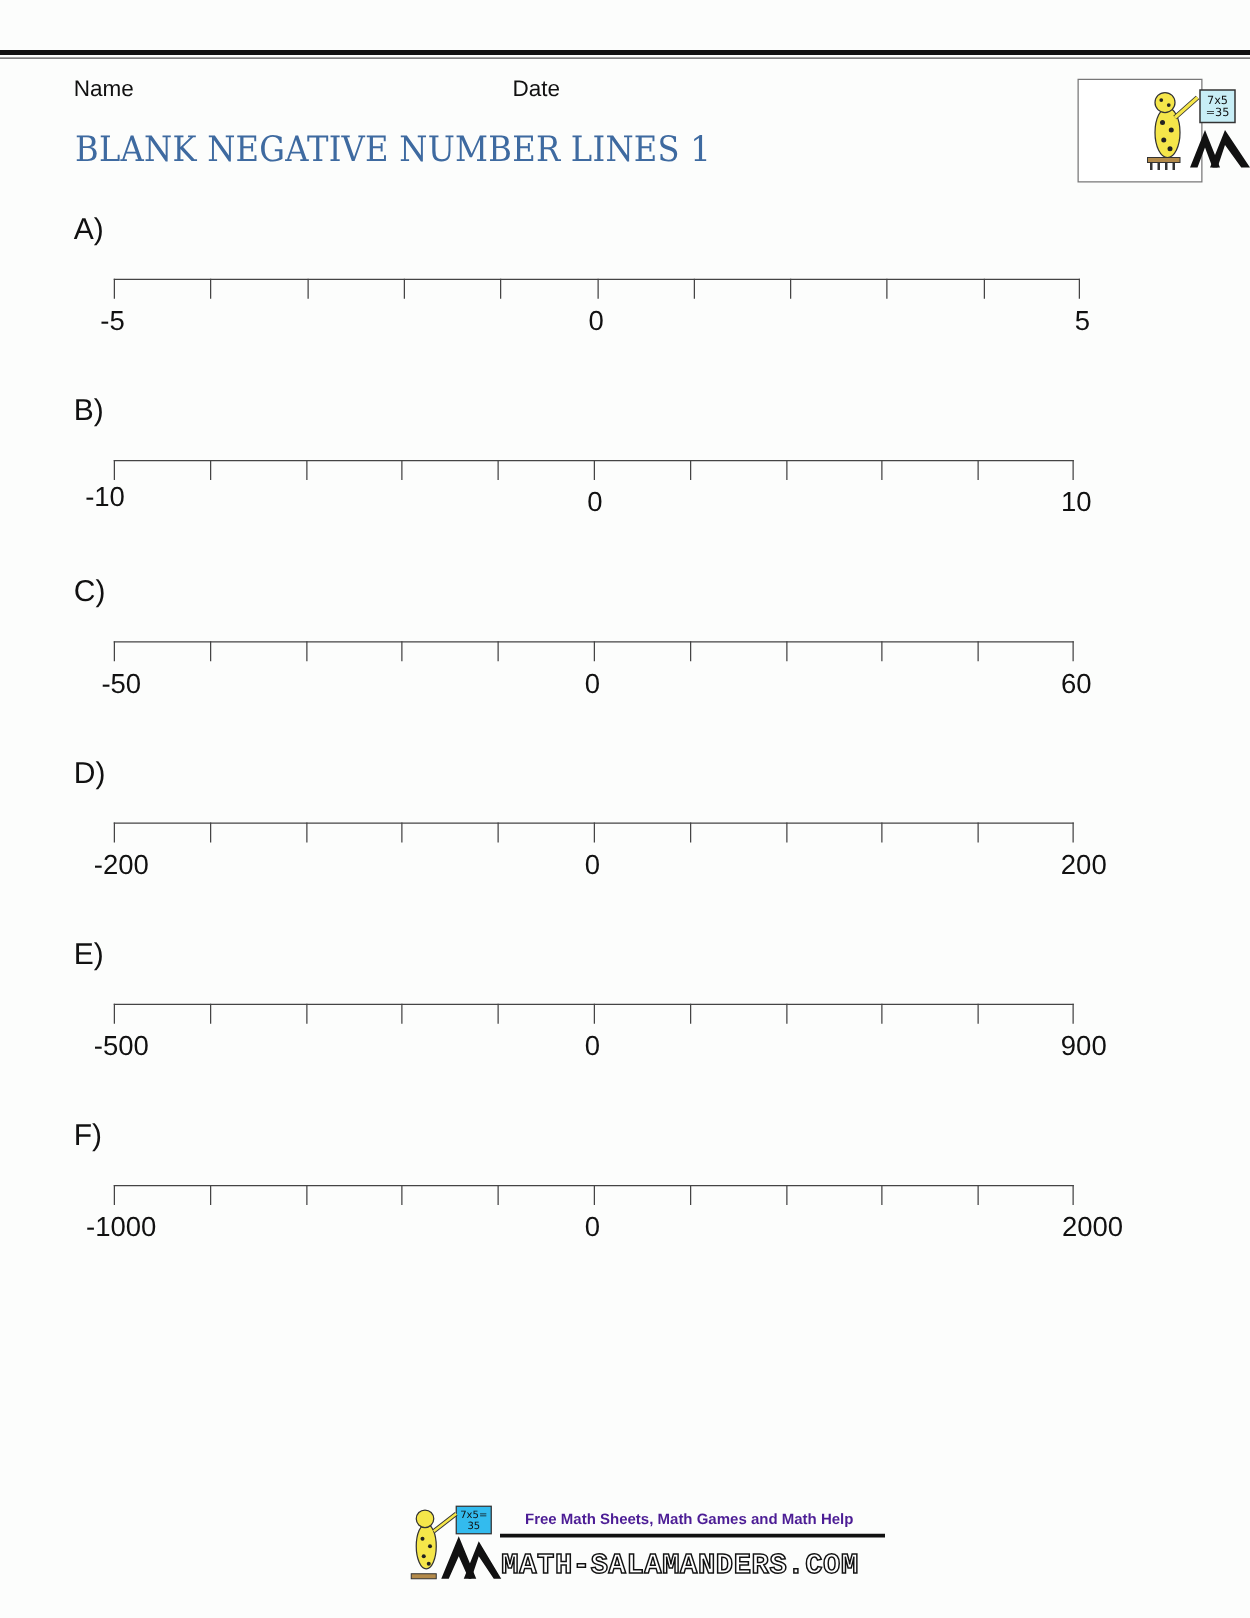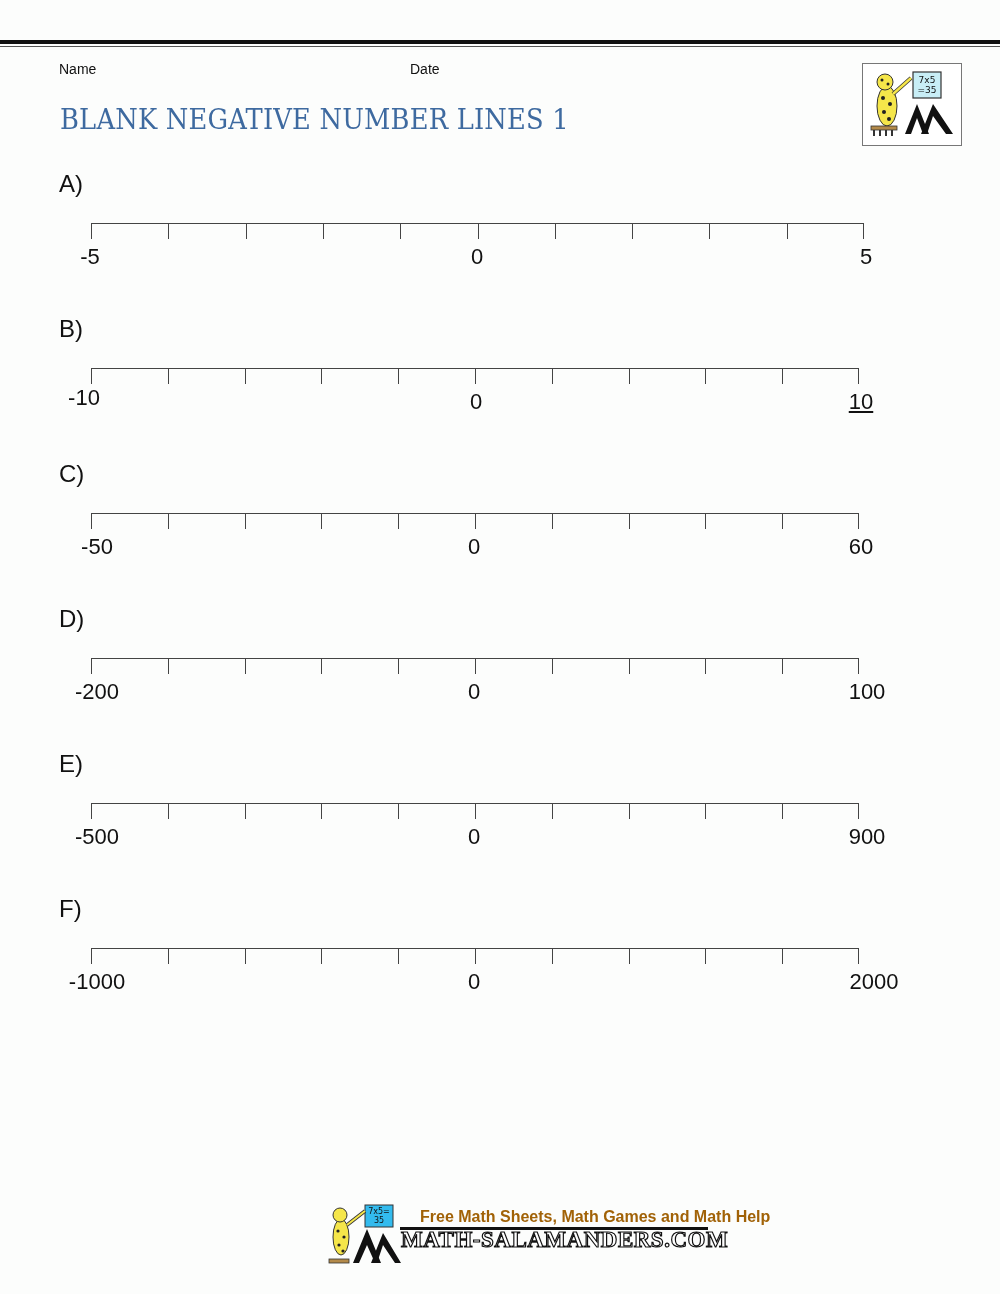--- a/index.html
+++ b/index.html
@@ -1,30 +1,30 @@
 <!DOCTYPE html>
 <html><head>
 <meta charset="utf-8">
 <style>
   html, body { margin:0; padding:0; }
   body { width:1000px; height:1294px; background:#fcfdfc; position:relative; overflow:hidden; font-family:"Liberation Sans", "DejaVu Sans", sans-serif; color:#111; }
   .topbar1 { position:absolute; left:0; top:40px; width:1000px; height:4px; background:#111; }
   .topbar2 { position:absolute; left:0; top:46px; width:1000px; height:1px; background:#555; }
-  .lbl { position:absolute; font-size:14px; color:#111; }
+  .lbl { position:absolute; font-size:18px; color:#111; }
   .title { position:absolute; left:60px; top:103px; font-family:"DejaVu Serif", "Liberation Serif", serif; font-size:28px; color:#3e6aa0; letter-spacing:0.2px; transform:scaleX(0.92); transform-origin:left top; white-space:nowrap; }
-  .logo { position:absolute; left:862px; top:63px; width:100px; height:83px; border:1px solid #777; background:#fff; box-sizing:border-box; }
+  .logo { position:absolute; left:862px; top:63px; width:100px; height:83px; border:1px solid #777; background:#fff; box-sizing:border-box;padding-left:47px; }
   .q-label { position:absolute; left:59px; font-size:24px; color:#111; }
   .nl { position:absolute; height:16px; }
   .nl .base { position:absolute; left:0; right:0; top:0; height:1px; background:#444; }
   .nl .tick { position:absolute; top:0; width:1px; height:16px; background:#444; }
   .nl-lbl { position:absolute; font-size:22px; color:#111; transform:translateX(-50%); white-space:nowrap; }
   .footer { position:absolute; left:325px; top:1203px; width:385px; height:66px; }
-  .footer .tag { position:absolute; left:95px; top:5px; font-size:16px; font-weight:bold; color:#a16207; white-space:nowrap; }
+  .footer .tag { position:absolute; left:95px; top:5px; font-size:12px; font-weight:bold; color:#4c1d95; white-space:nowrap; }
   .footer .rule { position:absolute; left:75px; top:24px; width:308px; height:3px; background:#111; }
-  .footer .brand { position:absolute; left:76px; top:24px; font-family:Liberation Serif, serif; font-size:23px; font-weight:bold; letter-spacing:0.5px; color:#fff; -webkit-text-stroke:1.2px #111; white-space:nowrap; }
+  .footer .brand { position:absolute; left:76px; top:36px; font-family:Liberation Mono, monospace; font-size:23px; font-weight:bold; letter-spacing:0.5px; color:#fff; -webkit-text-stroke:1.2px #111; white-space:nowrap; }
 </style>
 </head>
 <body>
 
 <div class="topbar1"></div>
 <div class="topbar2"></div>
 
 <div class="lbl" style="left:59px;top:61px;">Name</div>
 <div class="lbl" style="left:410px;top:61px;">Date</div>
 
@@ -84,21 +84,21 @@
   <div class="tick" style="left:40%"></div>
   <div class="tick" style="left:50%"></div>
   <div class="tick" style="left:60%"></div>
   <div class="tick" style="left:70%"></div>
   <div class="tick" style="left:80%"></div>
   <div class="tick" style="left:90%"></div>
   <div class="tick" style="left:calc(100% - 1px)"></div>
 </div>
 <div class="nl-lbl" style="left:84px;top:385px;">-10</div>
 <div class="nl-lbl" style="left:476px;top:389px;">0</div>
-<div class="nl-lbl" style="left:861px;top:389px;text-decoration:underline;">10</div>
+<div class="nl-lbl" style="left:861px;top:389px;">10</div>
 
 <div class="q-label" style="top:460px;">C)</div>
 <div class="nl" style="left:91px;top:513px;width:768px;">
   <div class="base"></div>
   <div class="tick" style="left:0%"></div>
   <div class="tick" style="left:10%"></div>
   <div class="tick" style="left:20%"></div>
   <div class="tick" style="left:30%"></div>
   <div class="tick" style="left:40%"></div>
   <div class="tick" style="left:50%"></div>
@@ -122,21 +122,21 @@
   <div class="tick" style="left:40%"></div>
   <div class="tick" style="left:50%"></div>
   <div class="tick" style="left:60%"></div>
   <div class="tick" style="left:70%"></div>
   <div class="tick" style="left:80%"></div>
   <div class="tick" style="left:90%"></div>
   <div class="tick" style="left:calc(100% - 1px)"></div>
 </div>
 <div class="nl-lbl" style="left:97px;top:679px;">-200</div>
 <div class="nl-lbl" style="left:474px;top:679px;">0</div>
-<div class="nl-lbl" style="left:867px;top:679px;">100</div>
+<div class="nl-lbl" style="left:867px;top:679px;">200</div>
 
 <div class="q-label" style="top:750px;">E)</div>
 <div class="nl" style="left:91px;top:803px;width:768px;">
   <div class="base"></div>
   <div class="tick" style="left:0%"></div>
   <div class="tick" style="left:10%"></div>
   <div class="tick" style="left:20%"></div>
   <div class="tick" style="left:30%"></div>
   <div class="tick" style="left:40%"></div>
   <div class="tick" style="left:50%"></div>

